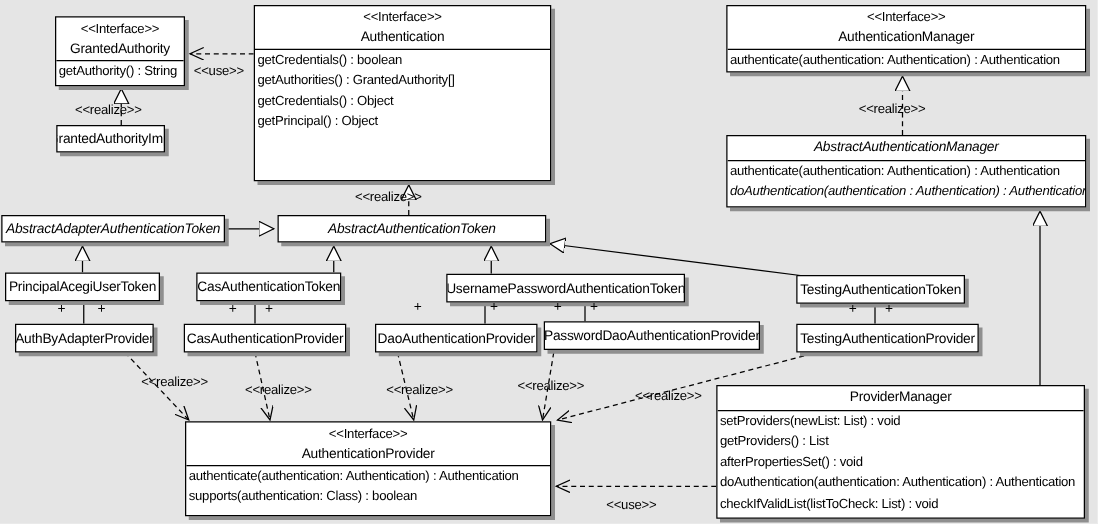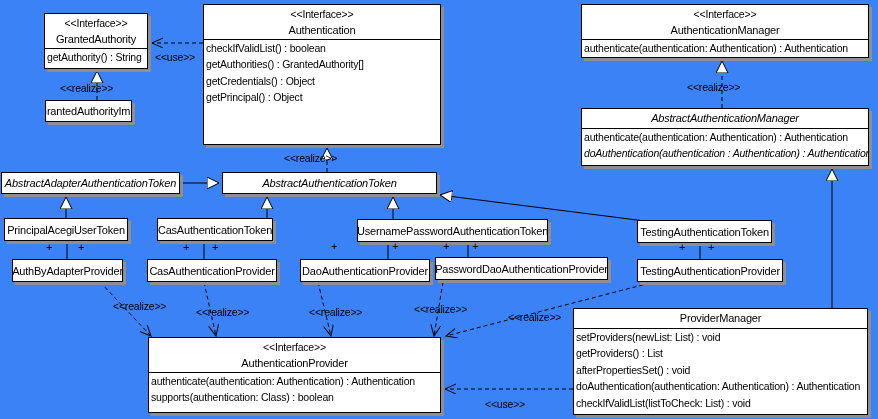--- a/index.html
+++ b/index.html
@@ -1,16 +1,16 @@
 <!DOCTYPE html>
 <html><head>
 <meta charset="utf-8">
 <style>
   html,body{margin:0;padding:0;}
-  #stage{position:relative;width:878px;height:419px;background:#3b82f6;overflow:hidden;
+  #stage{position:relative;width:878px;height:419px;background:#e5e5e5;overflow:hidden;
          font-family:"Liberation Sans",sans-serif;color:#000;}
   #wires{position:absolute;left:0;top:0;z-index:1;}
   .uml-box{position:absolute;background:#fff;border:1px solid #000;box-sizing:border-box;
            box-shadow:3px 3px 0 #8f8f8f;z-index:2;overflow:hidden;letter-spacing:-0.2px;}
   .hdr{text-align:center;padding:2px 0 1px;}
   .stereo{font-size:10.5px;line-height:15px;}
   .cname{font-size:11px;line-height:16px;}
   .methods{border-top:1px solid #000;}
   .m{font-size:10.5px;line-height:16.4px;padding-left:2px;white-space:nowrap;overflow:hidden;}
   .name-only{display:flex;align-items:center;justify-content:center;font-size:11px;white-space:nowrap;}
@@ -75,21 +75,21 @@
   <div class="uml-box name-only" id="b-gai" style="left:45px;top:100px;width:87px;height:22px">
     <span>GrantedAuthorityImpl</span>
   </div>
 
   <div class="uml-box" id="b-auth" style="left:203px;top:4px;width:238px;height:141px">
     <div class="hdr">
       <div class="stereo">&lt;&lt;Interface&gt;&gt;</div>
       <div class="cname">Authentication</div>
     </div>
     <div class="methods">
-      <div class="m">checkIfValidList() : boolean</div>
+      <div class="m">getCredentials() : boolean</div>
       <div class="m">getAuthorities() : GrantedAuthority[]</div>
       <div class="m">getCredentials() : Object</div>
       <div class="m">getPrincipal() : Object</div>
     </div>
   </div>
 
   <div class="uml-box" id="b-am" style="left:581px;top:4px;width:288px;height:54px">
     <div class="hdr">
       <div class="stereo">&lt;&lt;Interface&gt;&gt;</div>
       <div class="cname">AuthenticationManager</div>

